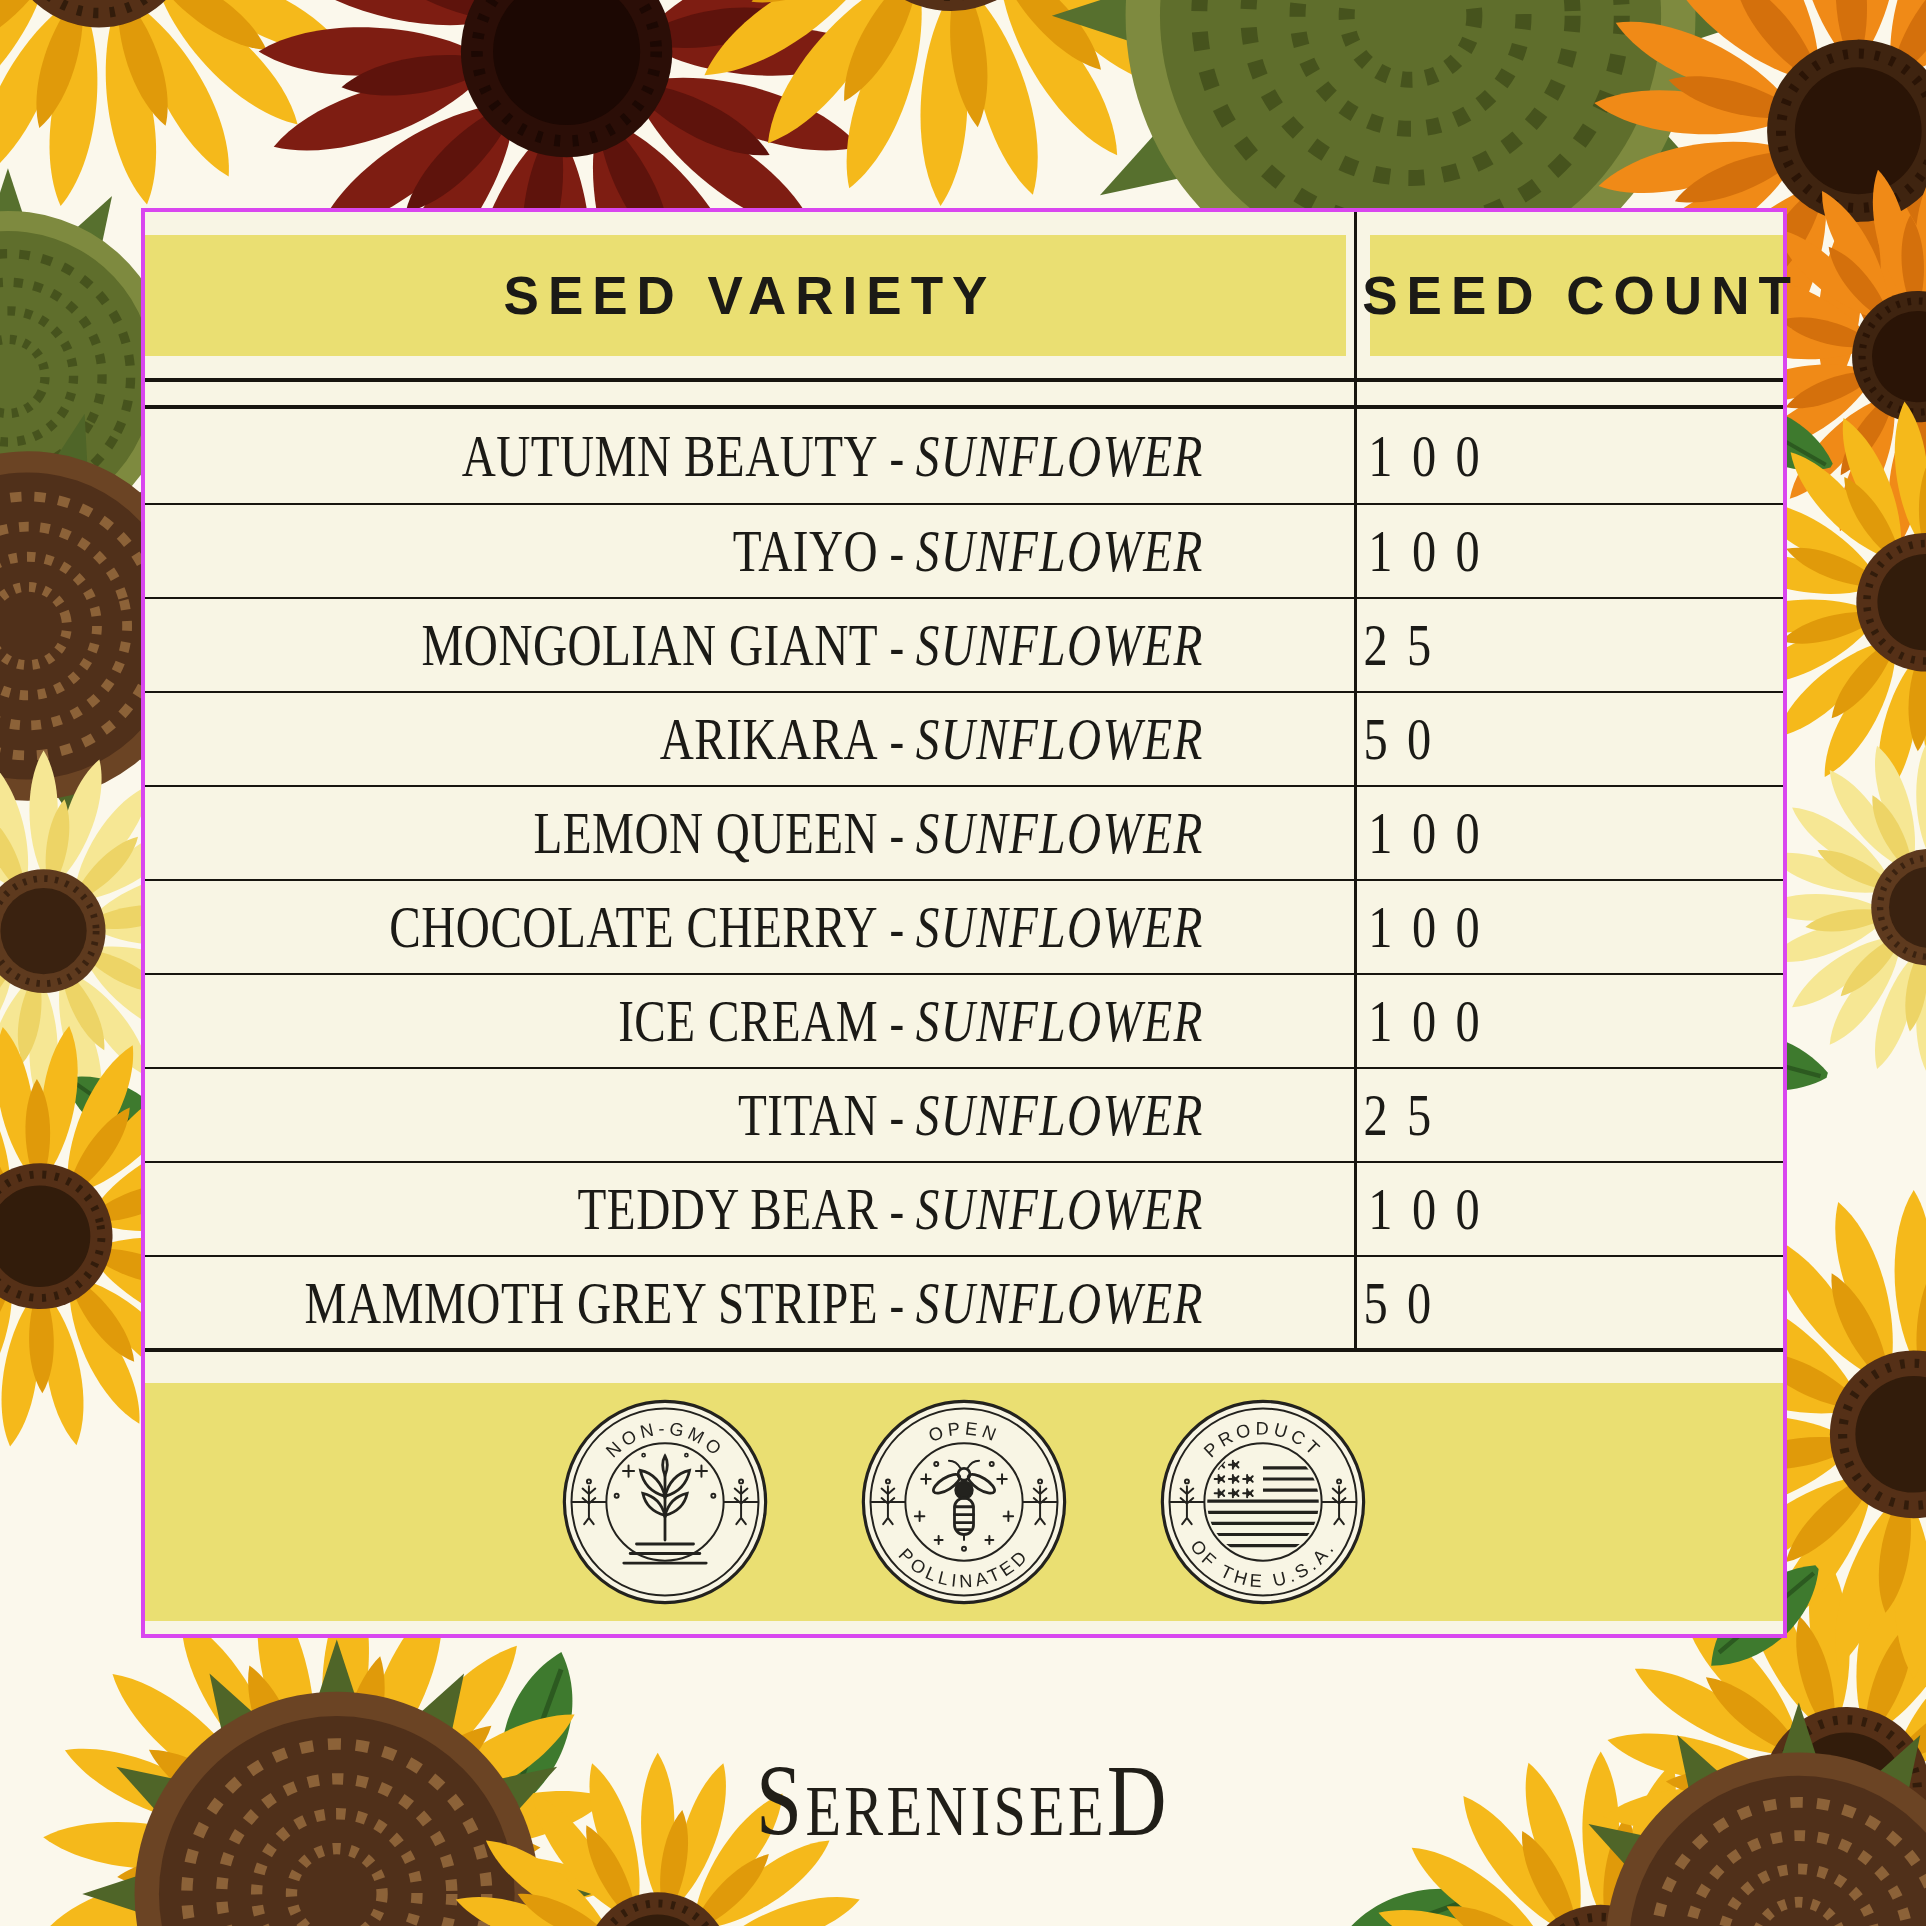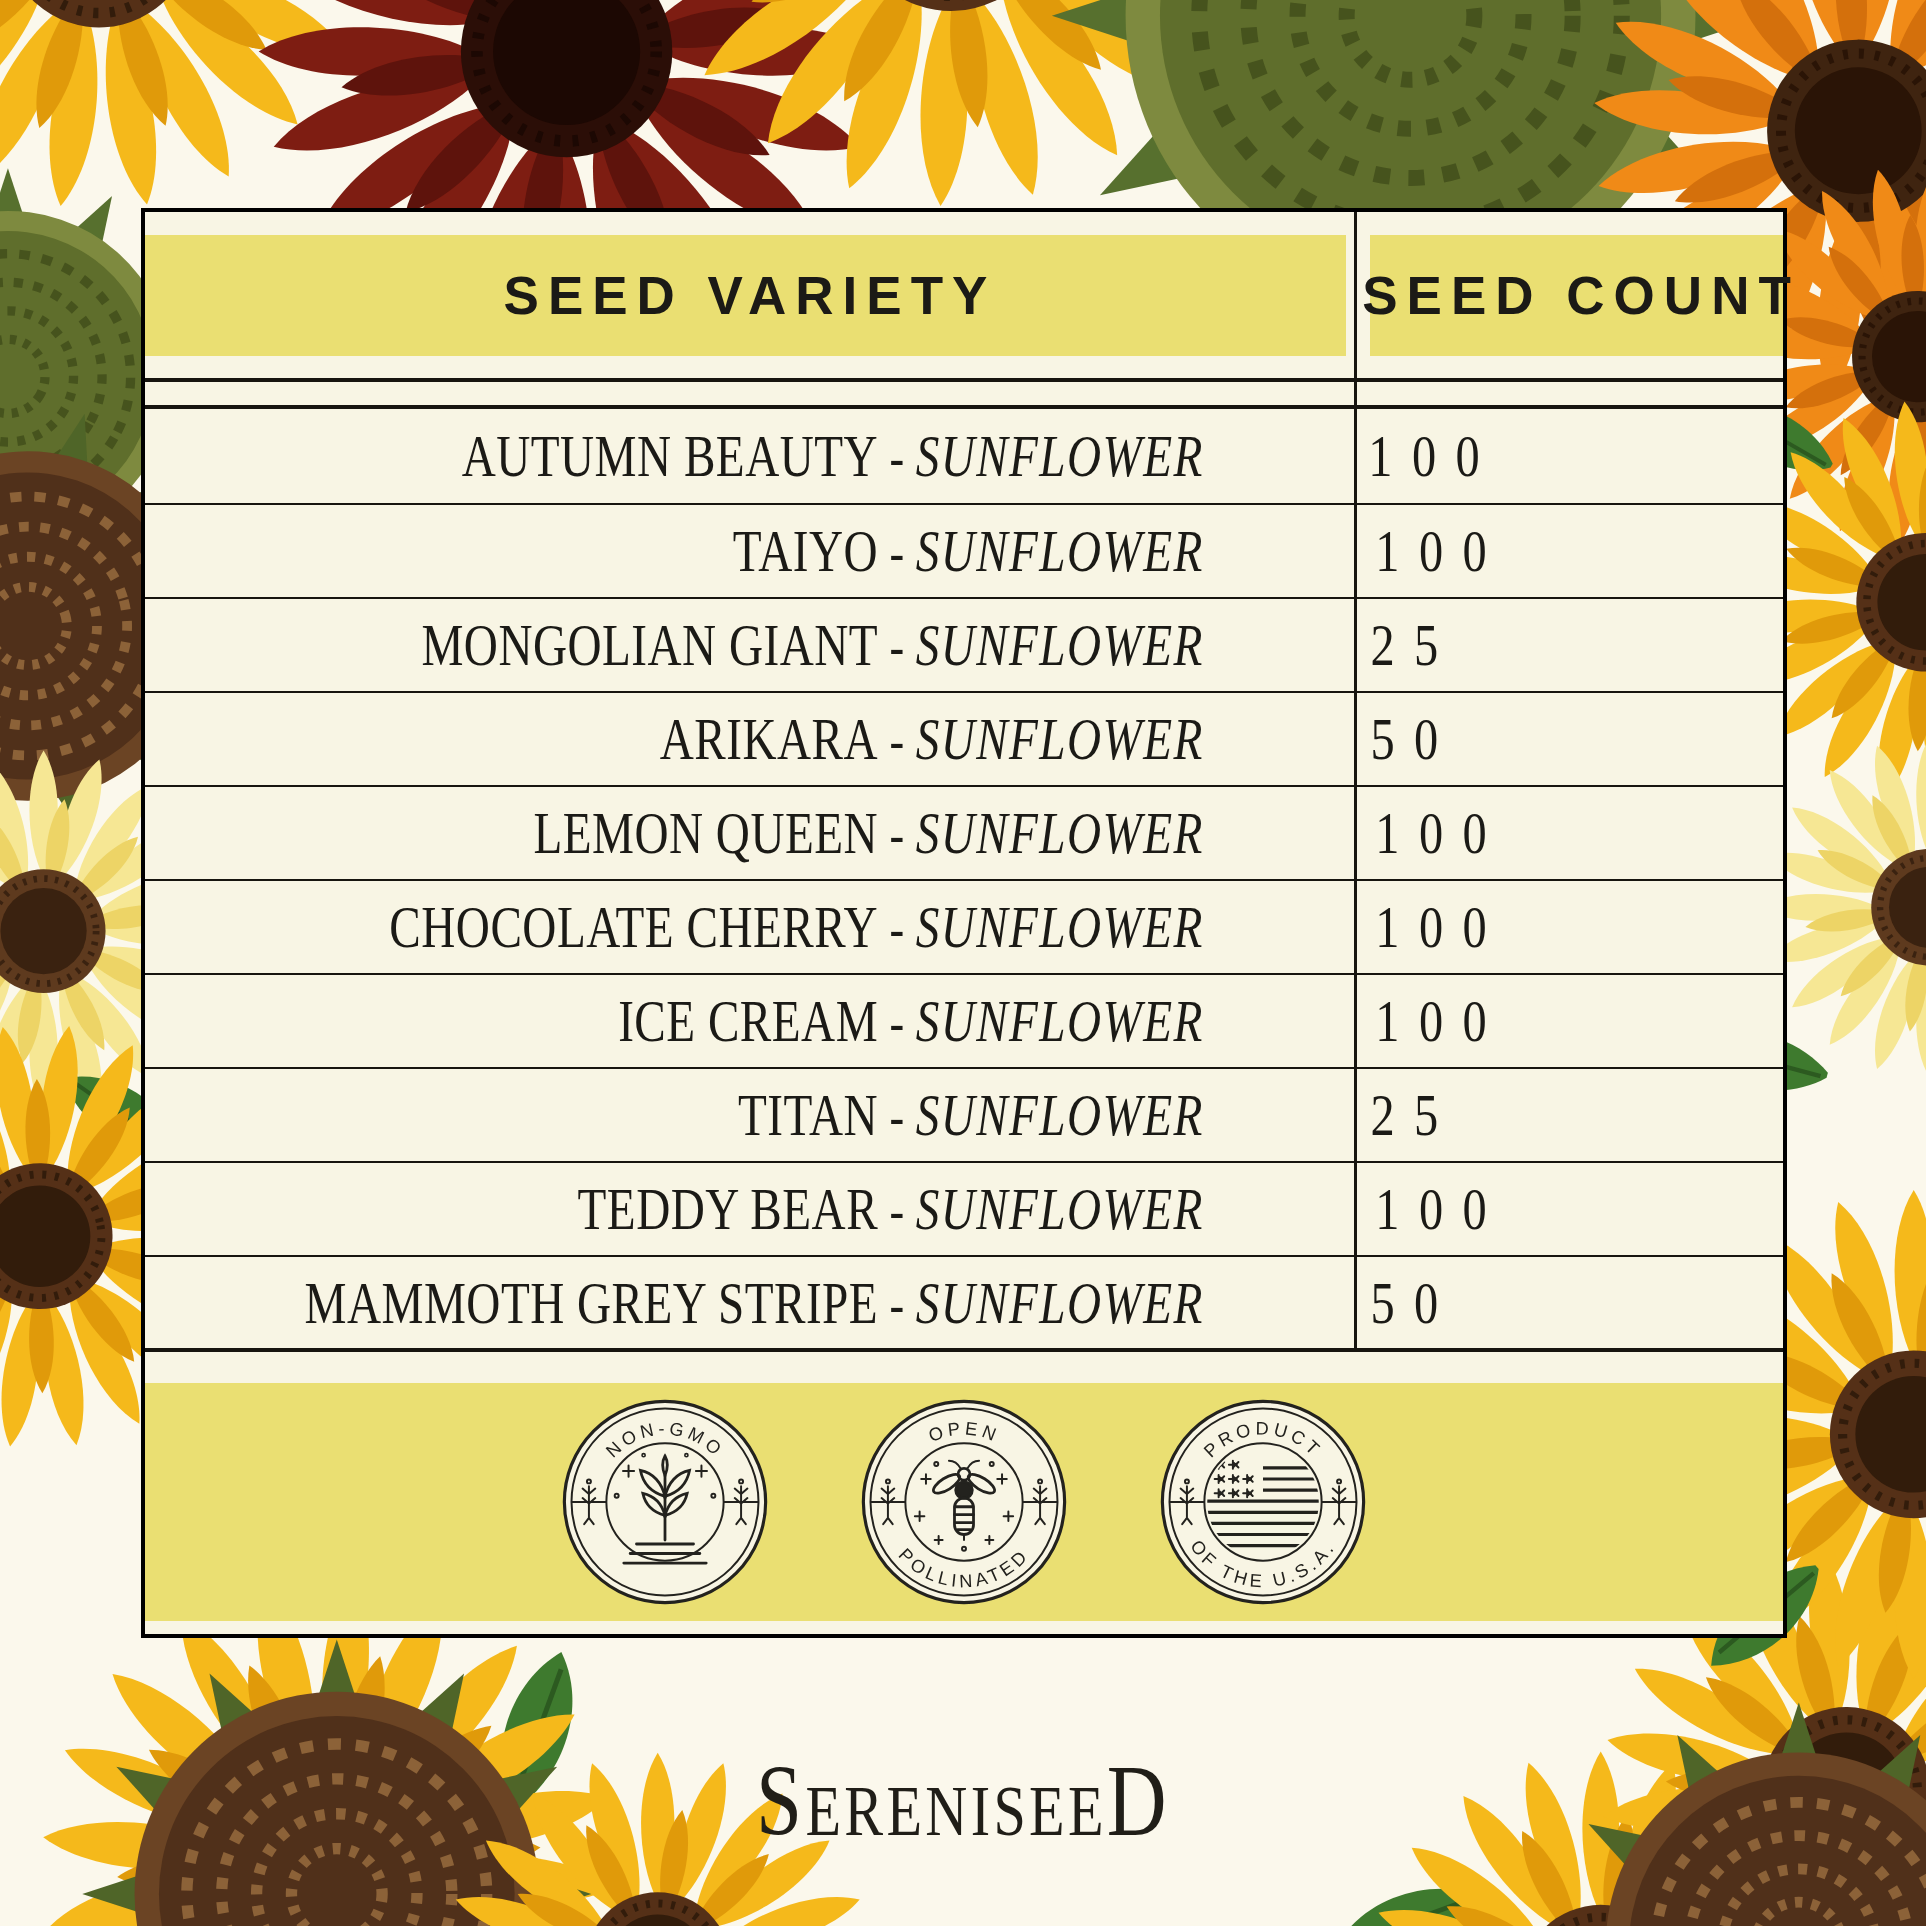--- a/index.html
+++ b/index.html
@@ -12,34 +12,34 @@
   .sfY{--p1:#F5B91B;--p2:#E09A0A;--d1:#553017;--d2:#321C0B;}
   .sfO{--p1:#F08A17;--p2:#D4700C;--d1:#3F2410;--d2:#2A1406;}
   .sfR{--p1:#7E1D12;--p2:#5E130C;--d1:#2B0E07;--d2:#1C0803;}
   .sfP{--p1:#F6E794;--p2:#EDD466;--d1:#5E3A1E;--d2:#3A2210;}
   .shG{--s1:#7E8A3F;--s2:#5F6E2C;--tx:#46531D;--sep:#57702E;}
   .shB{--s1:#6B4424;--s2:#50301A;--tx:#8C6238;--sep:#4F6528;}
   .lfG{--l1:#3E7A2E;}
 
   
   .panel{position:absolute;left:141px;top:208px;width:1646px;height:1430px;
-         border:4px solid #000000;background:#F8F5E4;z-index:2;box-sizing:border-box;}
+         border:4px solid #d946ef;background:#F8F5E4;z-index:2;box-sizing:border-box;}
   .panel *{box-sizing:border-box;}
   .hband{position:absolute;top:23px;height:121px;background:#EADF72;
          display:flex;align-items:center;justify-content:center;}
   .hband-l{left:0;width:1201px;}
   .hband-r{left:1225px;right:0;align-items:center;}
   .hlabel{font-family:"Liberation Sans", sans-serif;font-weight:700;font-size:53px;
           letter-spacing:.17em;margin-right:-.17em;white-space:nowrap;}
   .sep{position:absolute;left:0;right:0;height:4px;background:#17150F;}
   .sep-a{top:166px;} .sep-b{top:193px;}
   .divider{position:absolute;left:1209px;top:0;width:3.2px;height:1140px;background:#17150F;}
   .rows{position:absolute;left:0;right:0;top:197px;}
   .row{height:94px;display:flex;align-items:center;}
-  .row + .row{border-top:2.8px solid #17150F;gap:7px;}
+  .row + .row{border-top:2.8px solid #17150F;}
   .cell-left{width:1209px;height:100%;display:flex;align-items:center;}
   .cell-right{flex:1;height:100%;display:flex;align-items:center;justify-content:flex-start;}
   .vwrap{display:flex;align-items:baseline;width:100%;gap:14.3px;
          transform:scaleX(.8);transform-origin:62% 50%;white-space:nowrap;}
   .vname{flex:0 0 729px;text-align:right;font-size:59px;letter-spacing:.01em;}
   .vdash{font-size:55px;font-style:italic;}
   .vtype{font-size:59px;font-style:italic;letter-spacing:.03em;}
   .count{display:inline-block;font-size:59px;letter-spacing:.4em;margin-right:-.4em;
          transform:scaleX(.82);}
   .rows-bottom{position:absolute;left:0;right:0;top:1136px;height:4px;background:#17150F;}

